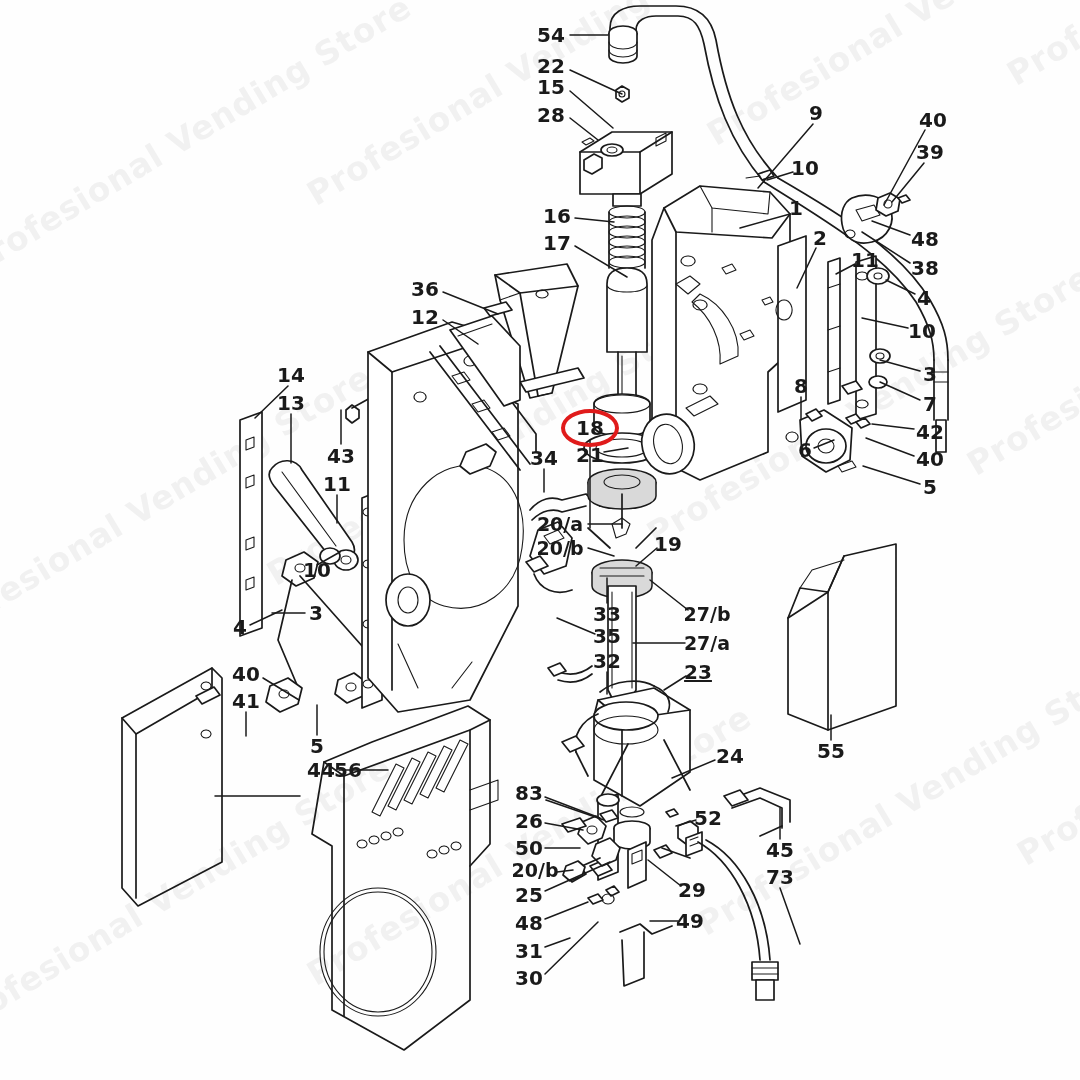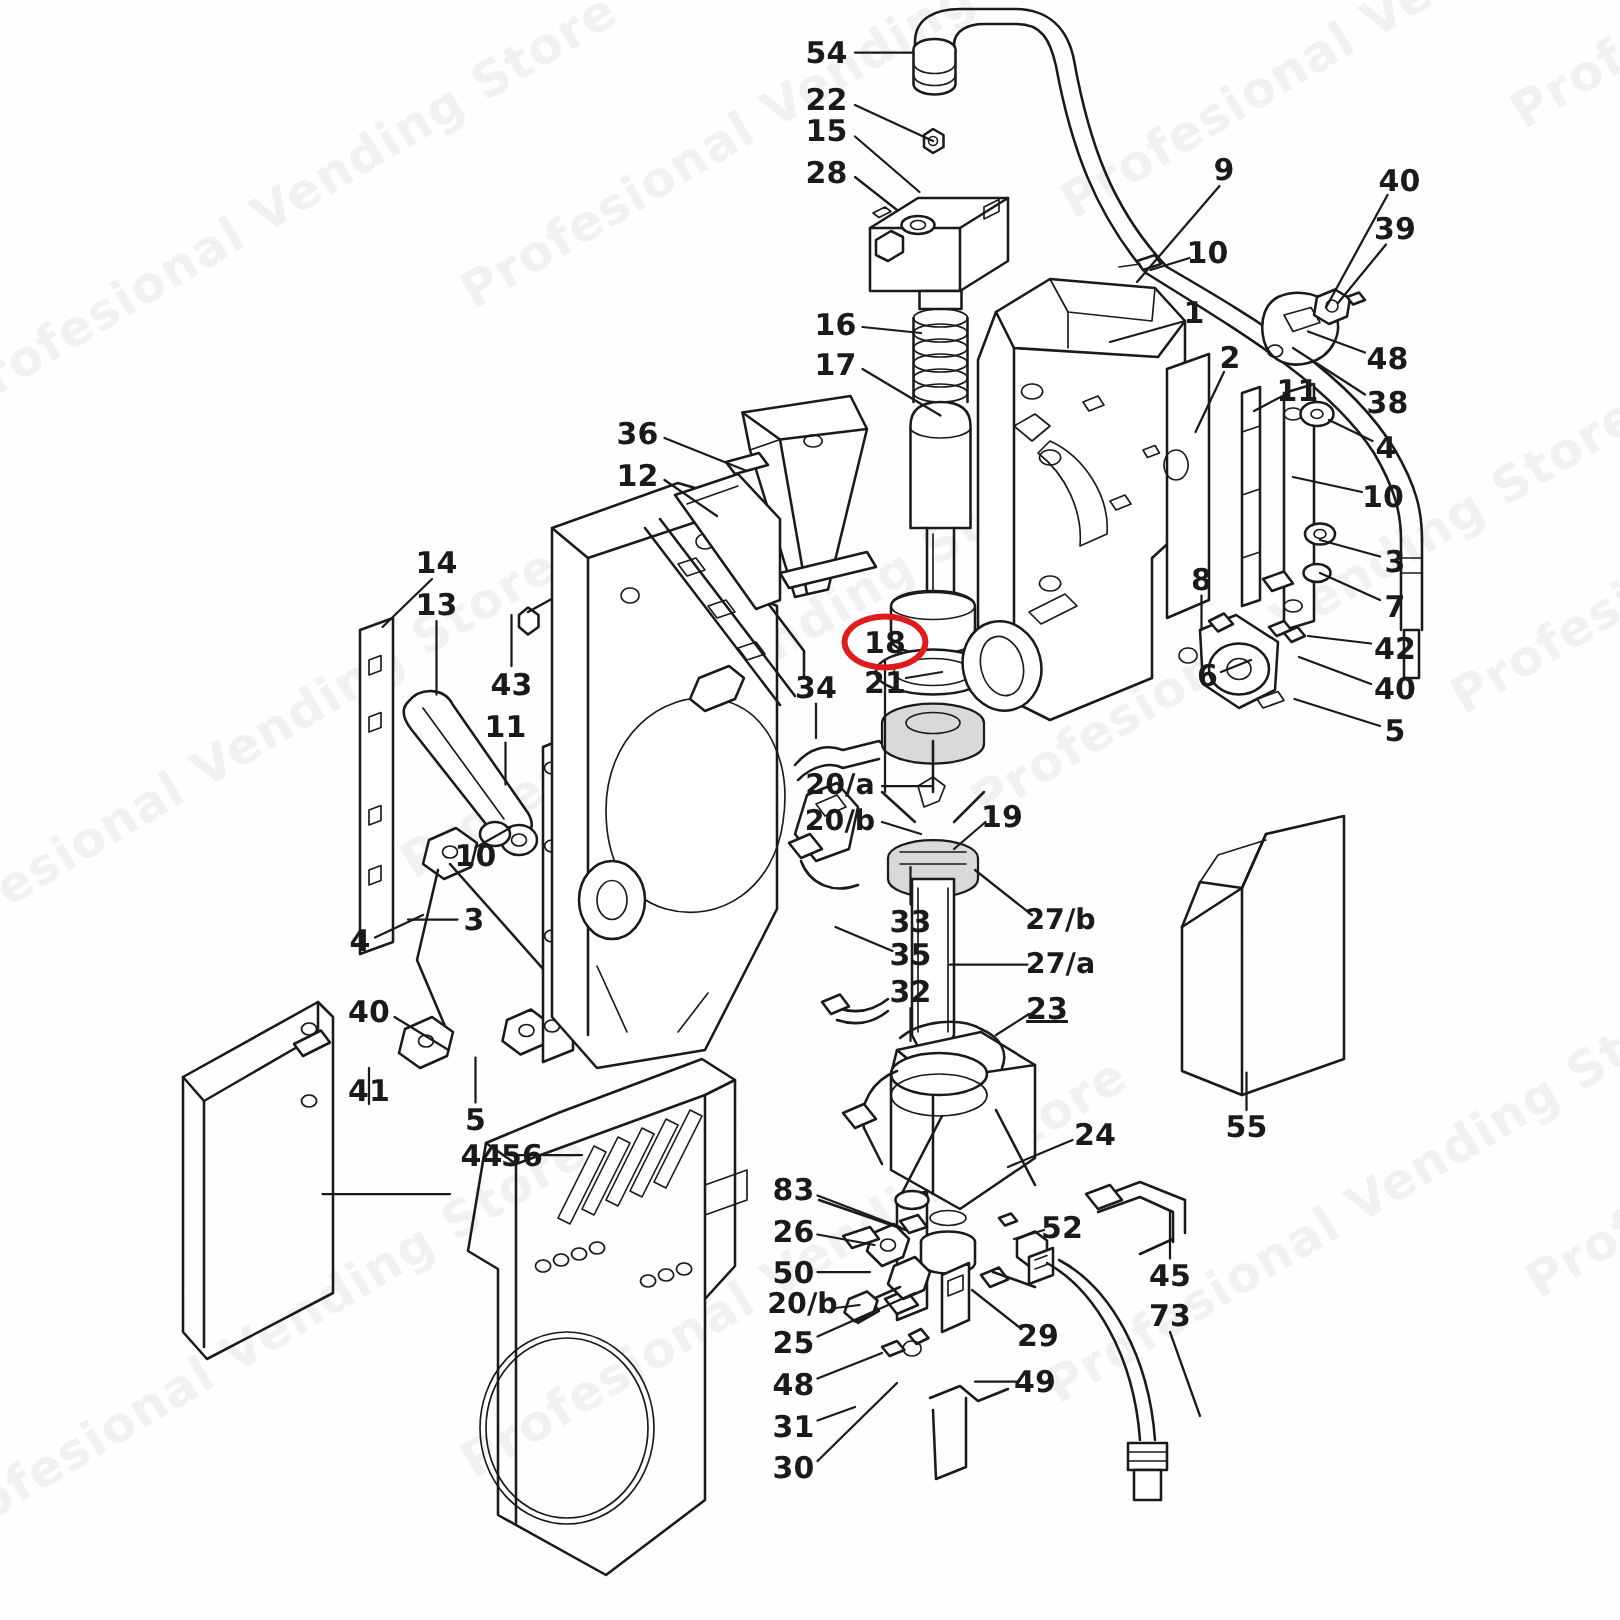--- a/index.html
+++ b/index.html
@@ -519,21 +519,21 @@
       <div class="lbl" style="left: 425px; top: 289px;">36</div>
       <div class="lbl" style="left: 425px; top: 317px;">12</div>
       <div class="lbl" style="left: 291px; top: 375px;">14</div>
       <div class="lbl" style="left: 291px; top: 403px;">13</div>
       <div class="lbl" style="left: 341px; top: 456px;">43</div>
       <div class="lbl" style="left: 337px; top: 484px;">11</div>
       <div class="lbl" style="left: 317px; top: 570px;">10</div>
       <div class="lbl" style="left: 316px; top: 613px;">3</div>
       <div class="lbl" style="left: 240px; top: 627px;">4</div>
       <div class="lbl" style="left: 246px; top: 674px;">40</div>
-      <div class="lbl" style="left: 246px; top: 727px;">41</div>
+      <div class="lbl" style="left: 246px; top: 701px;">41</div>
       <div class="lbl" style="left: 317px; top: 746px;">5</div>
       <div class="lbl" style="left: 321px; top: 770px;">44</div>
       <div class="lbl" style="left: 316px; top: 770px; margin-left: 32px;">56</div>
       <div class="lbl" style="left: 816px; top: 113px;">9</div>
       <div class="lbl" style="left: 933px; top: 120px;">40</div>
       <div class="lbl" style="left: 930px; top: 152px;">39</div>
       <div class="lbl" style="left: 805px; top: 168px;">10</div>
       <div class="lbl" style="left: 796px; top: 208px;">1</div>
       <div class="lbl" style="left: 820px; top: 238px;">2</div>
       <div class="lbl" style="left: 925px; top: 239px;">48</div>

